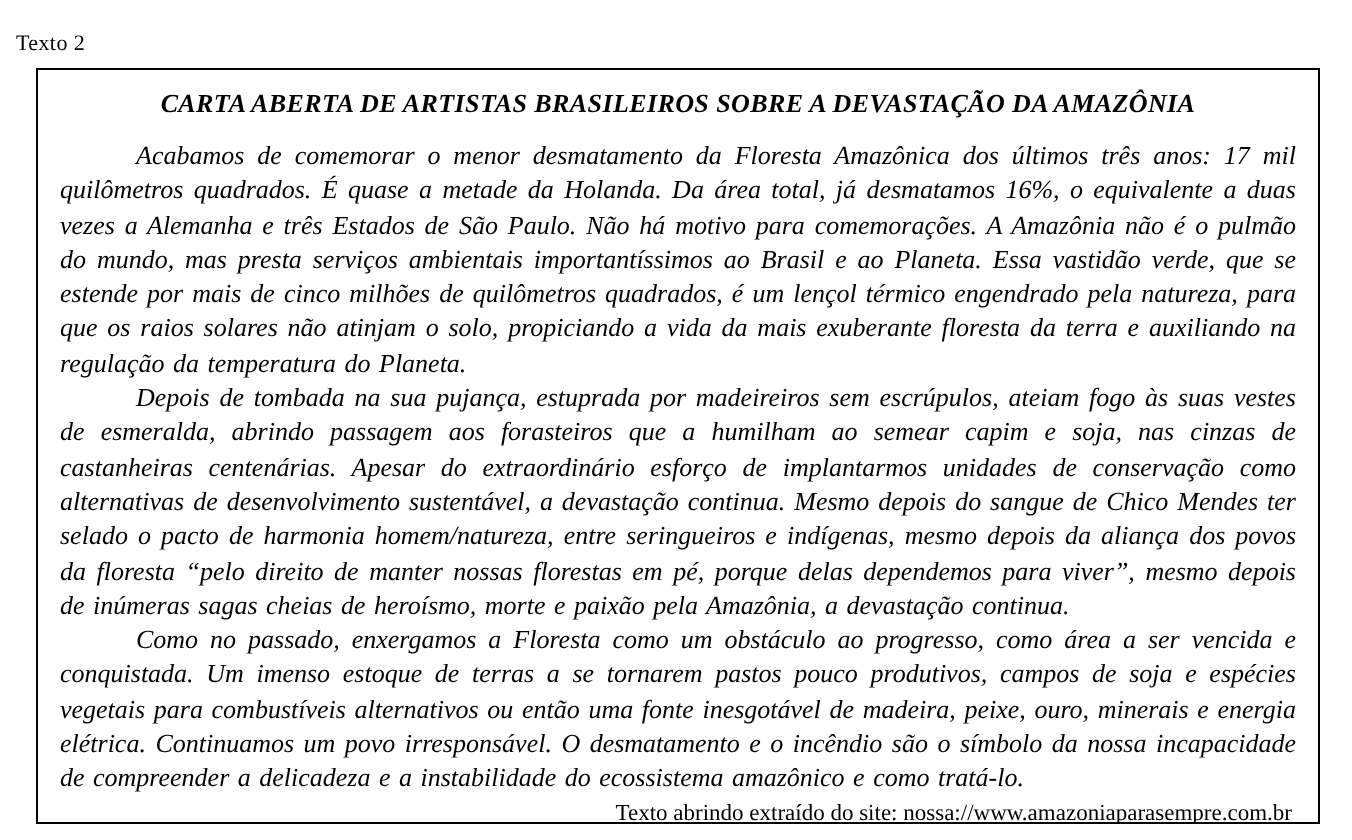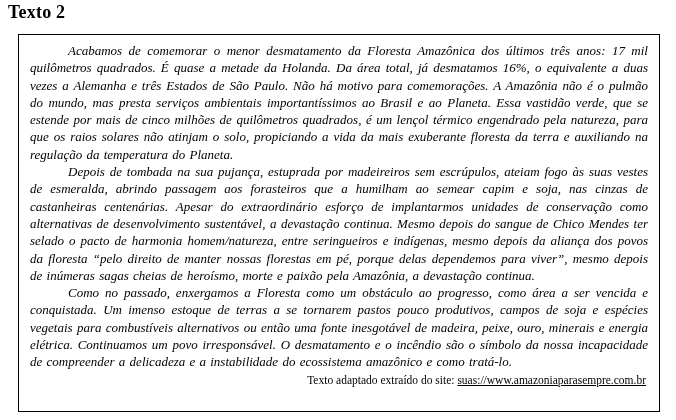--- a/index.html
+++ b/index.html
@@ -14,24 +14,24 @@
     font-family: "Liberation Serif", serif;
     overflow: hidden;
   }
   .page {
     width: 676px;
     height: 420px;
     position: relative;
   }
   .texto-label {
     position: absolute;
-    top: 2px;
+    top: 16px;
     left: 8px;
-    font-weight: bold;
-    font-size: 18px;
+    font-weight: normal;
+    font-size: 11px;
     letter-spacing: 0.2px;
   }
   .letter-box {
     position: absolute;
     top: 34px;
     left: 18px;
     width: 642px;
     height: 378px;
     box-sizing: border-box;
     border: 1px solid #000000;
@@ -66,24 +66,25 @@
     text-decoration: underline;
   }
 </style>
 </head>
 <body>
 
 <div class="page">
   <div class="texto-label">Texto 2</div>
 
   <div class="letter-box">
+    <div class="letter-title">CARTA ABERTA DE ARTISTAS BRASILEIROS SOBRE A DEVASTAÇÃO DA AMAZÔNIA</div>
 
     <p class="para">Acabamos de comemorar o menor desmatamento da Floresta Amazônica dos últimos três anos: 17 mil quilômetros quadrados. É quase a metade da Holanda. Da área total, já desmatamos 16%, o equivalente a duas vezes a Alemanha e três Estados de São Paulo. Não há motivo para comemorações. A Amazônia não é o pulmão do mundo, mas presta serviços ambientais importantíssimos ao Brasil e ao Planeta. Essa vastidão verde, que se estende por mais de cinco milhões de quilômetros quadrados, é um lençol térmico engendrado pela natureza, para que os raios solares não atinjam o solo, propiciando a vida da mais exuberante floresta da terra e auxiliando na regulação da temperatura do Planeta.</p>
 
     <p class="para">Depois de tombada na sua pujança, estuprada por madeireiros sem escrúpulos, ateiam fogo às suas vestes de esmeralda, abrindo passagem aos forasteiros que a humilham ao semear capim e soja, nas cinzas de castanheiras centenárias. Apesar do extraordinário esforço de implantarmos unidades de conservação como alternativas de desenvolvimento sustentável, a devastação continua. Mesmo depois do sangue de Chico Mendes ter selado o pacto de harmonia homem/natureza, entre seringueiros e indígenas, mesmo depois da aliança dos povos da floresta “pelo direito de manter nossas florestas em pé, porque delas dependemos para viver”, mesmo depois de inúmeras sagas cheias de heroísmo, morte e paixão pela Amazônia, a devastação continua.</p>
 
     <p class="para">Como no passado, enxergamos a Floresta como um obstáculo ao progresso, como área a ser vencida e conquistada. Um imenso estoque de terras a se tornarem pastos pouco produtivos, campos de soja e espécies vegetais para combustíveis alternativos ou então uma fonte inesgotável de madeira, peixe, ouro, minerais e energia elétrica. Continuamos um povo irresponsável. O desmatamento e o incêndio são o símbolo da nossa incapacidade de compreender a delicadeza e a instabilidade do ecossistema amazônico e como tratá-lo.</p>
 
     <div class="source-line">
-      <span>Texto adaptado extraído do site: </span><span class="source-url">suas://www.amazoniaparasempre.com.br</span>
+      <span>Texto abrindo extraído do site: </span><span class="source-url">nossa://www.amazoniaparasempre.com.br</span>
     </div>
   </div>
 </div>
 
 </body></html>

